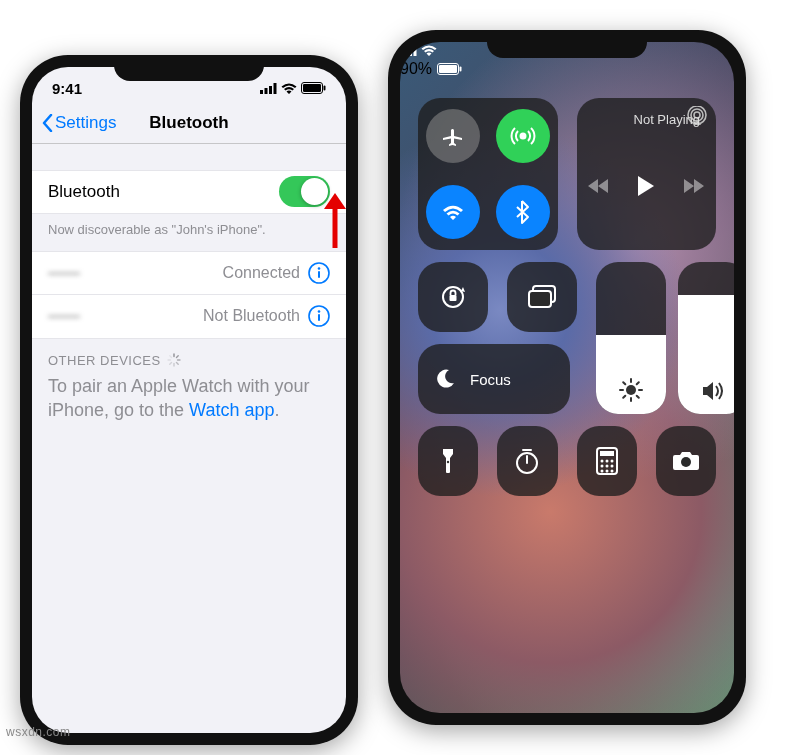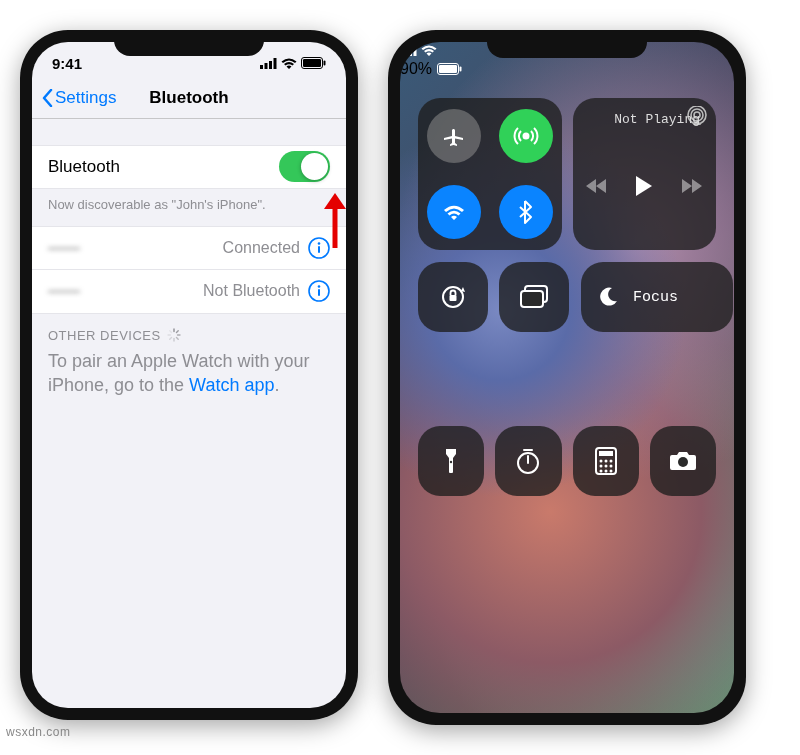--- a/index.html
+++ b/index.html
@@ -5,21 +5,21 @@
     * { margin: 0; padding: 0; box-sizing: border-box; }
     body { font-family: -apple-system, "Helvetica Neue", Arial, sans-serif; background:#fff; width:800px; height:755px; position:relative; overflow:hidden; }
 
     .stage { display:flex; gap:30px; padding:30px 20px; }
 
     
     .phone {
       background:#111; border-radius:48px; padding:12px; position:relative;
       box-shadow:0 6px 25px rgba(0,0,0,.35);
     }
-    .phone.left { width:338px; height:690px; }
+    .phone.left { width:338px; height:690px;margin-top:25px; }
     .phone.right { width:358px; height:695px; }
     .screen {
       background:#f2f2f7; width:100%; height:100%; border-radius:36px; overflow:hidden; position:relative;
     }
     .phone.right .screen {
       border-radius:40px;
       background: radial-gradient(circle at 30% 40%, #7a89c2 0%, #5a6ba8 15%, transparent 40%),
                   radial-gradient(circle at 70% 30%, #b48ead 0%, transparent 45%),
                   radial-gradient(circle at 45% 70%, #c97a6b 0%, #8c5a65 30%, transparent 55%),
                   radial-gradient(circle at 80% 80%, #5eb39a 0%, transparent 40%),
@@ -61,21 +61,21 @@
     .toggle::after { content:""; position:absolute; right:2px; top:2px; width:27px; height:27px; background:#fff; border-radius:50%; box-shadow:0 1px 4px rgba(0,0,0,.3); }
 
     
     .info-icon { width:22px; height:22px; }
 
     
     .arrow { position:absolute; left:320px; top:193px; z-index:60; }
 
     
     .cc { position:absolute; inset:0; padding:56px 18px 18px; display:flex; flex-direction:column; gap:12px; }
-    .row { display:flex; gap:11px;font-family:Liberation Mono, monospace; }
+    .row { display:flex; gap:19px; }
     .pod { background:rgba(30,30,30,.78); border-radius:22px; display:flex; align-items:center; justify-content:center; color:#fff; position:relative; }
     .pod-big { width:152px; height:152px; }
     .pod-med { width:70px; height:70px; }
     .conn { display:grid; grid-template-columns:1fr 1fr; grid-template-rows:1fr 1fr; width:152px; height:152px; background:rgba(30,30,30,.78); border-radius:22px; }
     .cbtn { display:flex; align-items:center; justify-content:center; }
     .circle { width:54px; height:54px; border-radius:50%; display:flex; align-items:center; justify-content:center; color:#fff; background:rgba(140,140,140,.55); }
     .circle.on-green { background:#30d158; }
     .circle.on-blue { background:#0a84ff; }
     .np-title { position:absolute; top:14px; right:16px; font-size:13px; color:#ddd; }
     .np-ctrl { display:flex; gap:26px; align-items:center; margin-top:24px; }
@@ -265,21 +265,21 @@
                   <path d="M2 1 L18 11 L2 21 Z" fill="#fff"></path>
                 </svg>
               <svg width="22" height="18" viewBox="0 0 22 18">
                   <path d="M2 2 L12 9 L2 16 Z M12 2 L22 9 L12 16 Z" fill="#fff"></path>
                 </svg>
             </div>
           </div>
         </div>
 
         <div class="row">
-          <div style="display:flex; gap:12px;">
+          <div style="display:flex; flex-direction:column; gap:12px;">
             <div class="row">
               <div class="pod pod-med">
                 <svg width="28" height="28" viewBox="0 0 28 28">
                     <circle cx="14" cy="14" r="10" fill="none" stroke="#fff" stroke-width="2"></circle>
                     <path d="M22 8 L24 4 L26 9" fill="#fff"></path>
                     <rect x="10.5" y="12" width="7" height="6" rx="1" fill="#fff"></rect>
                     <path d="M11.5 12 V10 a2.5 2.5 0 0 1 5 0 V12" stroke="#fff" stroke-width="1.8" fill="none"></path>
                   </svg>
               </div>
               <div class="pod pod-med">

